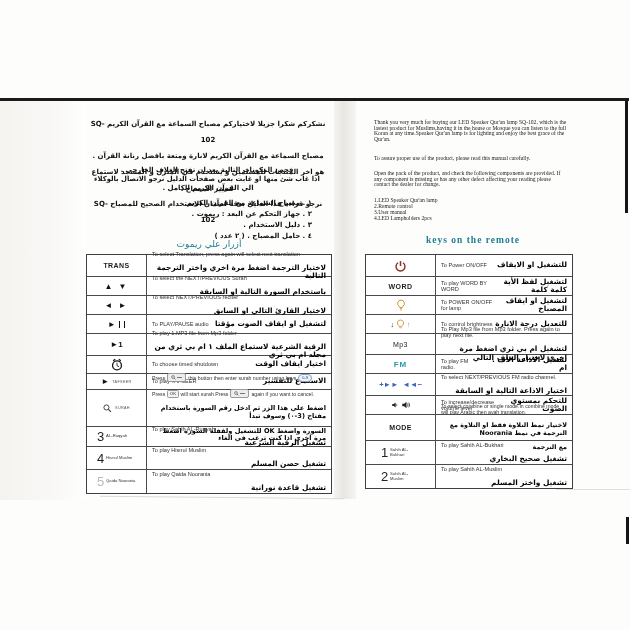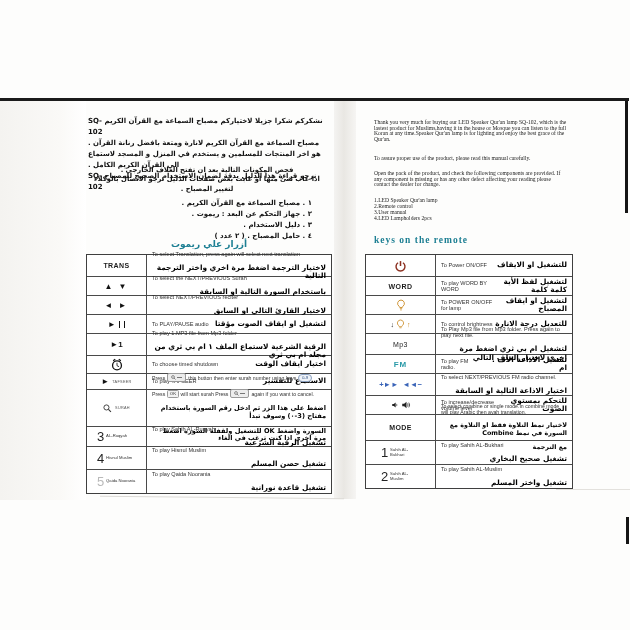--- a/index.html
+++ b/index.html
@@ -16,38 +16,38 @@
         background:linear-gradient(90deg,#f4f3f1 0%,#e9e7e3 45%,#f6f5f3 100%)}
   .lp-bottom{position:absolute;left:100px;top:497px;width:244px;height:1px;background:#dcdad6;transform:rotate(.6deg)}
   .rp-bottom{position:absolute;left:556px;top:489px;width:74px;height:1px;background:#e3e1dd}
 
   .page{position:absolute;top:106px}
   .page-left{left:86px;width:248px}
   .page-right{left:364px;width:212px}
 
   
   .ar-txt{direction:rtl;font-family:"DejaVu Sans",sans-serif;color:#111}
-  .lp-intro{position:absolute;top:10px;right:6px;width:240px;font-size:7px;line-height:11px;
-            font-weight:700;text-align:left}
+  .lp-intro{position:absolute;top:10px;right:6px;width:240px;font-size:7px;line-height:16px;
+            font-weight:700;text-align:center}
   .lp-check{position:absolute;top:60px;right:6px;width:242px;font-size:6.8px;line-height:9.4px;
             font-weight:700;text-align:center}
   .lp-items{position:absolute;top:92px;right:22px;width:200px;font-size:7px;line-height:11px;
             font-weight:700;text-align:right}
   .lp-title{position:absolute;top:133px;left:0;width:246px;text-align:center;
-            font-size:9px;font-weight:700;color:#1d7f93}
+            font-size:9px;font-weight:400;color:#1d7f93}
 
   
   .rp-para{position:absolute;left:10px;width:194px;font-family:"Liberation Serif",serif;
            font-size:5.6px;line-height:5.7px;color:#222;text-align:left}
   .rp-p1{top:14px}
   .rp-p2{top:50px}
   .rp-p3{top:65px}
   .rp-items{position:absolute;left:10px;top:92px;width:194px;font-family:"Liberation Serif",serif;
             font-size:5.6px;line-height:5.9px;color:#222}
-  .rp-title{position:absolute;top:129px;left:10px;width:198px;text-align:left;
+  .rp-title{position:absolute;top:129px;left:10px;width:198px;text-align:center;
             font-family:"Liberation Serif",serif;font-size:9.5px;font-weight:700;
             letter-spacing:1px;color:#1d7f93}
 
   
   .table{position:absolute;border:1.2px solid #3f3f3f;background:#fff;box-sizing:border-box}
   .lt{left:0;top:148px;width:246px}
   .rt{left:1px;top:148px;width:208px}
   .row{display:flex;border-bottom:1px solid #4a4a4a;box-sizing:border-box}
   .row:last-child{border-bottom:none}
   .lt .row:nth-child(1){height:22px}.lt .row:nth-child(2){height:19px}
@@ -375,21 +375,21 @@
             <div class="en">To increase/decrease volume level</div>
             <div class="ar">للتحكم بمستوي الصوت</div>
           </div>
       </div>
       <div class="row">
         <div class="btn">
             <span class="keytxt">MODE</span>
           </div>
         <div class="desc stacked">
           <div class="en" style="font-size:5.2px;line-height:5.6px">To select combine or single mode.In combine mode will play Arabic then ayah translation.</div>
-          <div class="ar" style="font-size:6.4px;line-height:7.2px">لاختيار نمط التلاوة فقط او التلاوة مع السورة في نمط Combine</div>
+          <div class="ar" style="font-size:6.4px;line-height:7.2px">لاختيار نمط التلاوة فقط او التلاوة مع الترجمة في نمط Noorania</div>
           <div class="ar" style="font-size:6.4px;line-height:7.2px">مع الترجمة</div>
         </div>
       </div>
       <div class="row">
         <div class="btn numcell">
             <span class="num">1</span>
             <span class="numlabel">Sahih AL-Bukhari</span>
           </div>
         <div class="desc stacked">
             <div class="en">To play Sahih AL-Bukhari</div>

